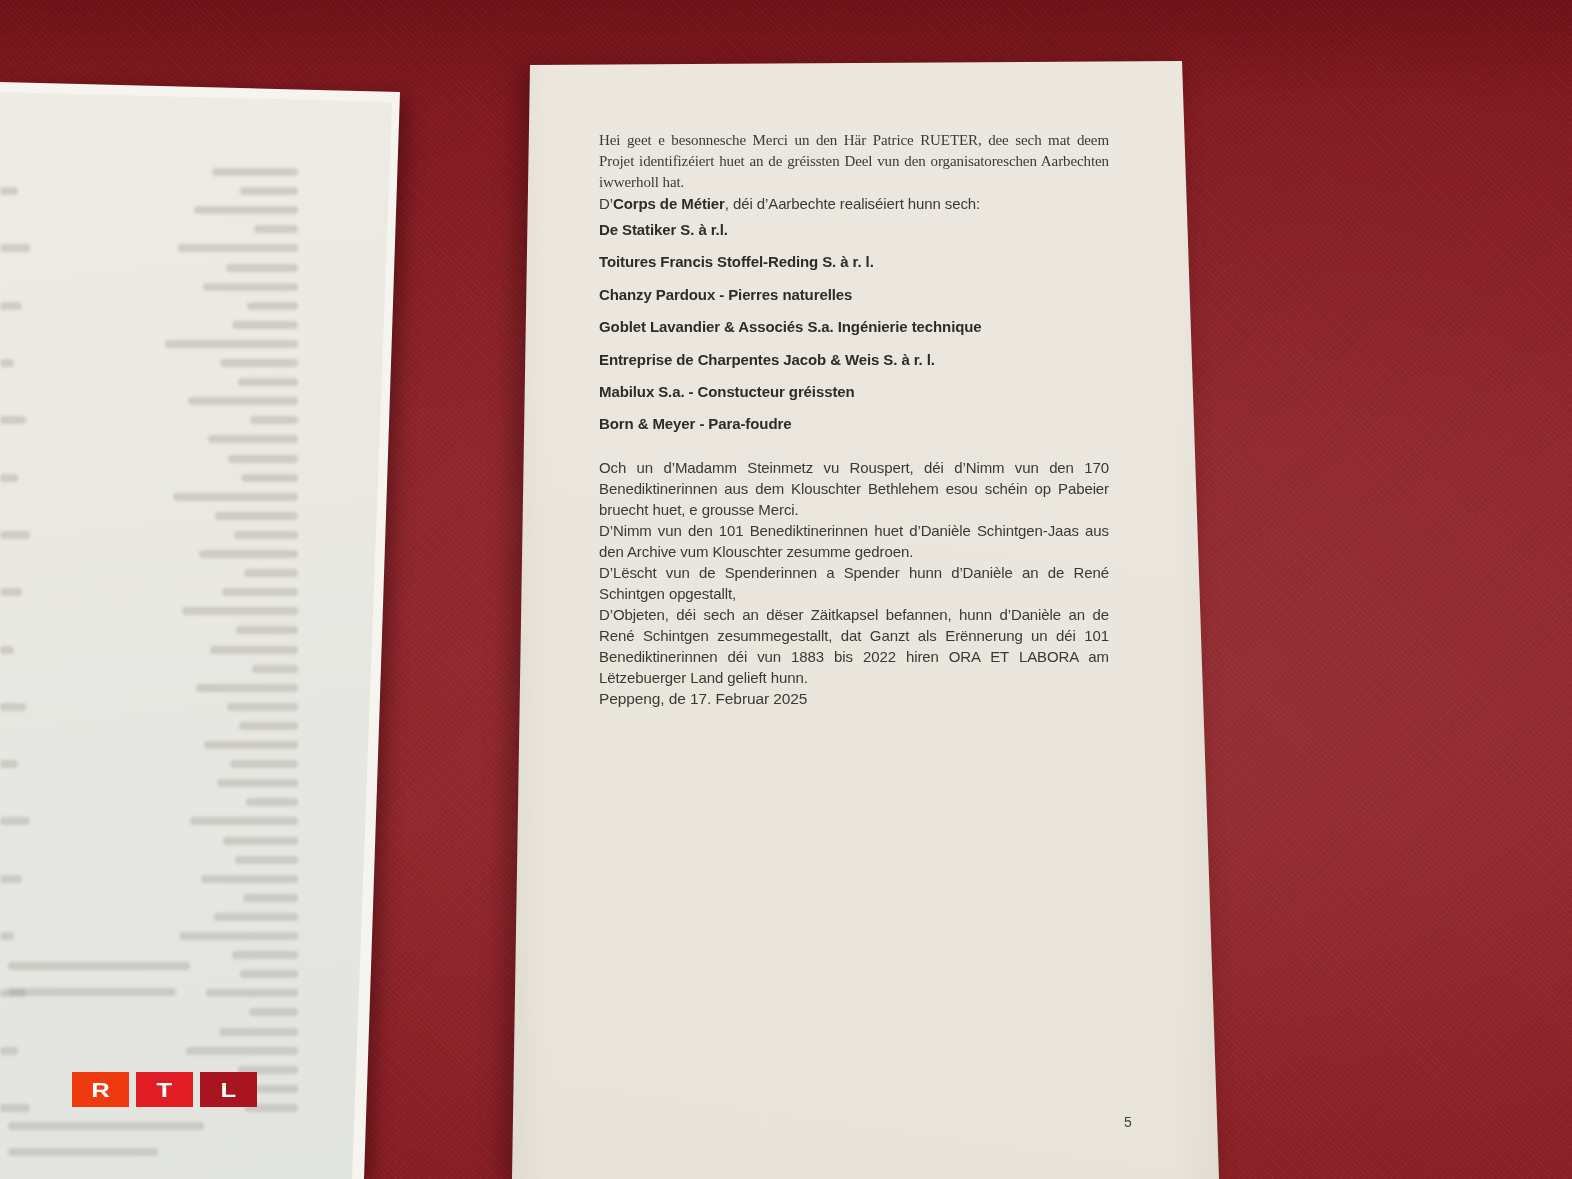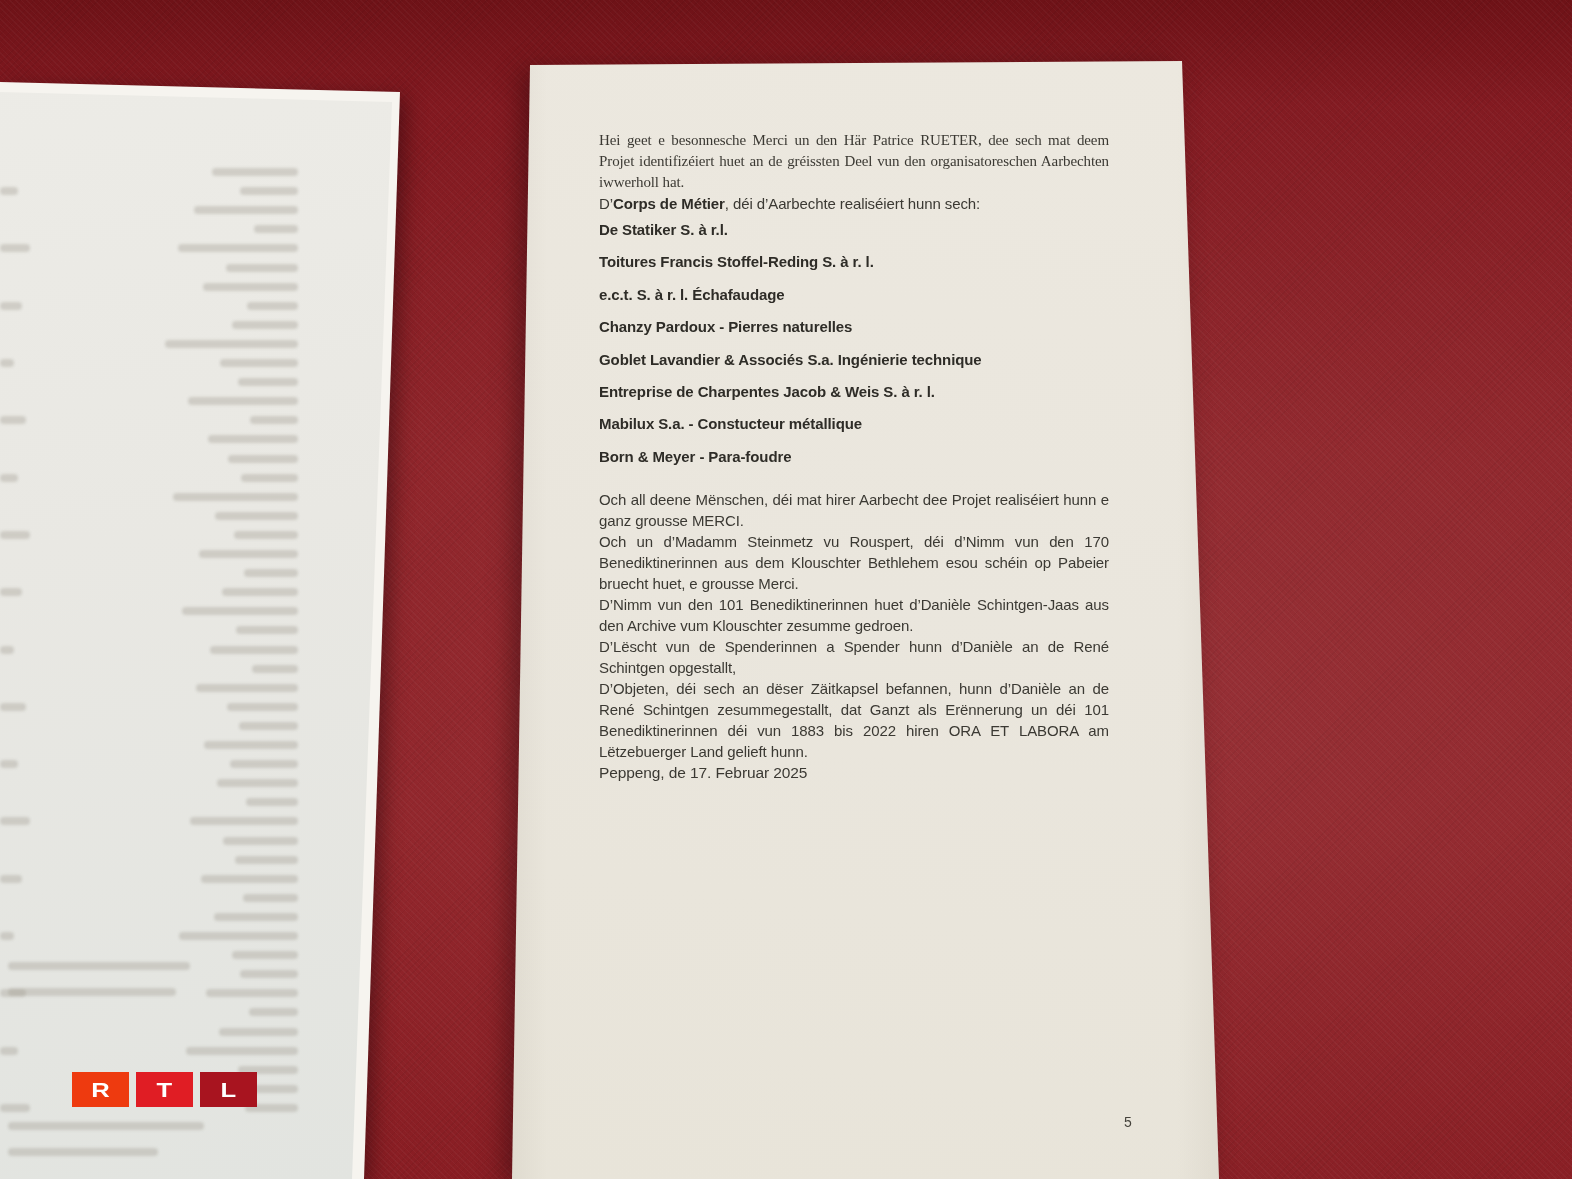--- a/index.html
+++ b/index.html
@@ -169,29 +169,27 @@
 
   <div class="doc">
 
     <p class="p-rueter just">Hei geet e besonnesche Merci un den Här Patrice RUETER, dee sech mat deem Projet identifizéiert huet an de gréissten Deel vun den organisatoreschen Aarbechten iwwerholl hat.</p>
 
     <p class="p-corps"><span>D’</span><span class="b">Corps de Métier</span><span>, déi d’Aarbechte realiséiert hunn sech:</span></p>
 
     <div class="companies">
       <p class="company">De Statiker S. à r.l.</p>
       <p class="company">Toitures Francis Stoffel-Reding S. à r. l.</p>
-      <p class="company">e.c.t. S. à r. l. Échafaudage</p>
       <p class="company">Chanzy Pardoux - Pierres naturelles</p>
       <p class="company">Goblet Lavandier &amp; Associés S.a. Ingénierie technique</p>
       <p class="company">Entreprise de Charpentes Jacob &amp; Weis S. à r. l.</p>
-      <p class="company">Mabilux S.a. - Constucteur métallique</p>
+      <p class="company">Mabilux S.a. - Constucteur gréissten</p>
       <p class="company">Born &amp; Meyer - Para-foudre</p>
     </div>
 
-    <p class="p-merci-all just">Och all deene Mënschen, déi mat hirer Aarbecht dee Projet realiséiert hunn e ganz grousse MERCI.</p>
 
     <p class="p-steinmetz just">Och un d’Madamm Steinmetz vu Rouspert, déi d’Nimm vun den 170 Benediktinerinnen aus dem Klouschter Bethlehem esou schéin op Pabeier bruecht huet, e grousse Merci.</p>
 
     <p class="p-nimm just">D’Nimm vun den 101 Benediktinerinnen huet d’Danièle Schintgen-Jaas aus den Archive vum Klouschter zesumme gedroen.</p>
 
     <p class="p-lescht just">D’Lëscht vun de Spenderinnen a Spender hunn d’Danièle an de René Schintgen opgestallt,</p>
 
     <p class="p-objeten just">D’Objeten, déi sech an dëser Zäitkapsel befannen, hunn d’Danièle an de René Schintgen zesummegestallt, dat Ganzt als Erënnerung un déi 101 Benediktinerinnen déi vun 1883 bis 2022 hiren ORA ET LABORA am Lëtzebuerger Land gelieft hunn.</p>
 
     <p class="dateline">Peppeng, de 17. Februar 2025</p>

